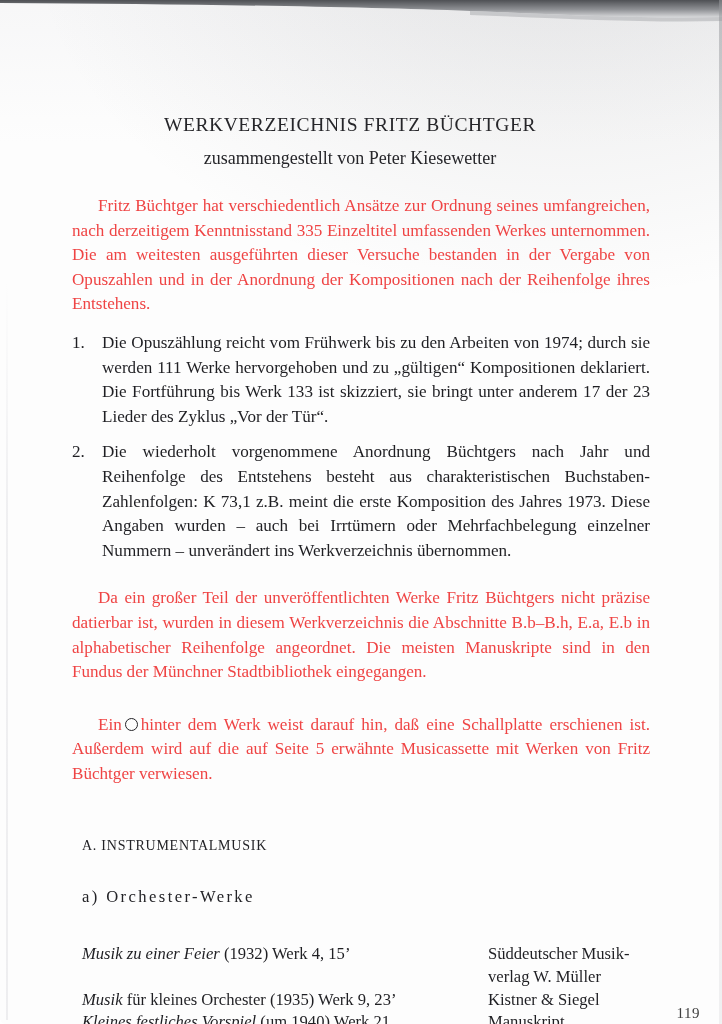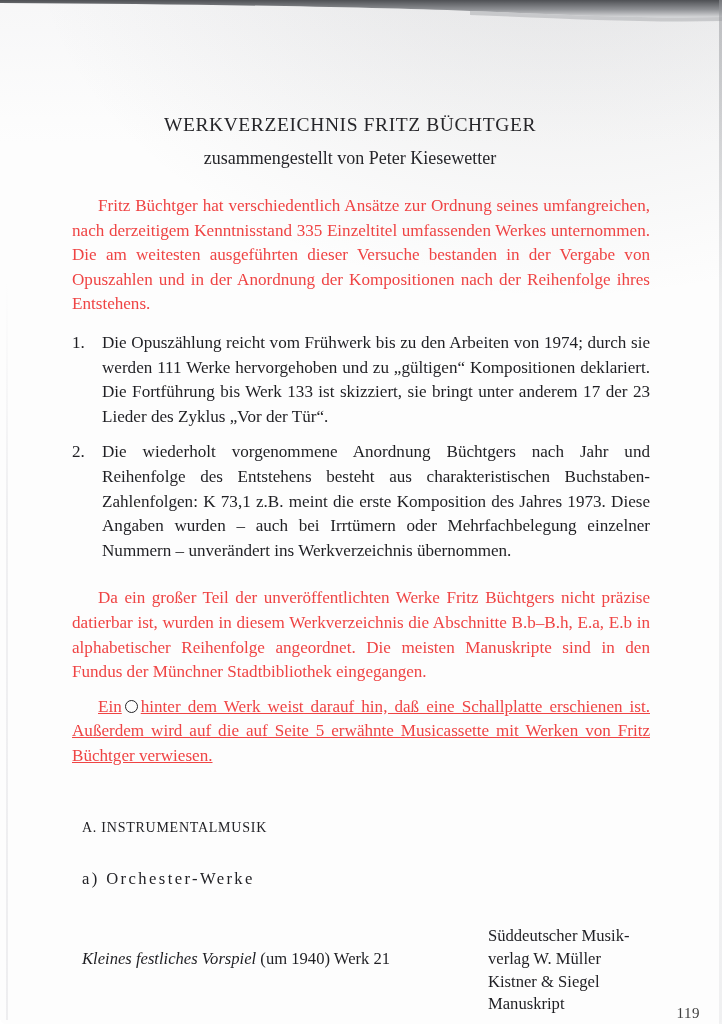--- a/index.html
+++ b/index.html
@@ -86,21 +86,21 @@
     font-size: 17.1px;
     line-height: 24.6px;
     text-align: justify;
     margin: 0;
     text-indent: 26px;
     color: #ef4444;
     hyphens: none;
   }
   p.par-intro { margin-top: 25px; }
   p.par-da    { margin-top: 23px; }
-  p.par-ein   { margin-top: 10px; text-decoration: underline; }
+  p.par-ein   { margin-top: 28px; }
 
   ol.num-list {
     list-style: none;
     margin: 14px 0 0 0;
     padding: 0;
   }
   ol.num-list li {
     position: relative;
     padding-left: 30px;
     font-size: 17.1px;
@@ -224,23 +224,25 @@
     <p class="body-par par-ein"><span>Ein</span><span class="disc-glyph"></span><span>hinter dem Werk weist darauf hin, daß eine Schallplatte erschienen ist. Außerdem wird auf die auf Seite 5 erwähnte Musicassette mit Werken von Fritz Büchtger verwiesen.</span></p>
 
     <h2 class="section-head">A. INSTRUMENTALMUSIK</h2>
 
     <h3 class="sub-head">a) Orchester-Werke</h3>
 
     <div class="works">
 
       <div class="works-col-left">
 
+        <div class="works-entry"><span class="work-title">Musik zu einer Feier</span><span class="work-rest"> (1932) Werk 4, 15’</span></div>
 
         <div class="works-gap"></div>
 
+        <div class="works-entry"><span class="work-title">Musik</span><span class="work-rest"> für kleines Orchester (1935) Werk 9, 23’</span></div>
 
         <div class="works-entry"><span class="work-title">Kleines festliches Vorspiel</span><span class="work-rest"> (um 1940) Werk 21</span></div>
 
       </div>
 
       <div class="works-col-right">
         <div>Süddeutscher Musik-</div>
         <div>verlag W. Müller</div>
         <div>Kistner &amp; Siegel</div>
         <div>Manuskript</div>

